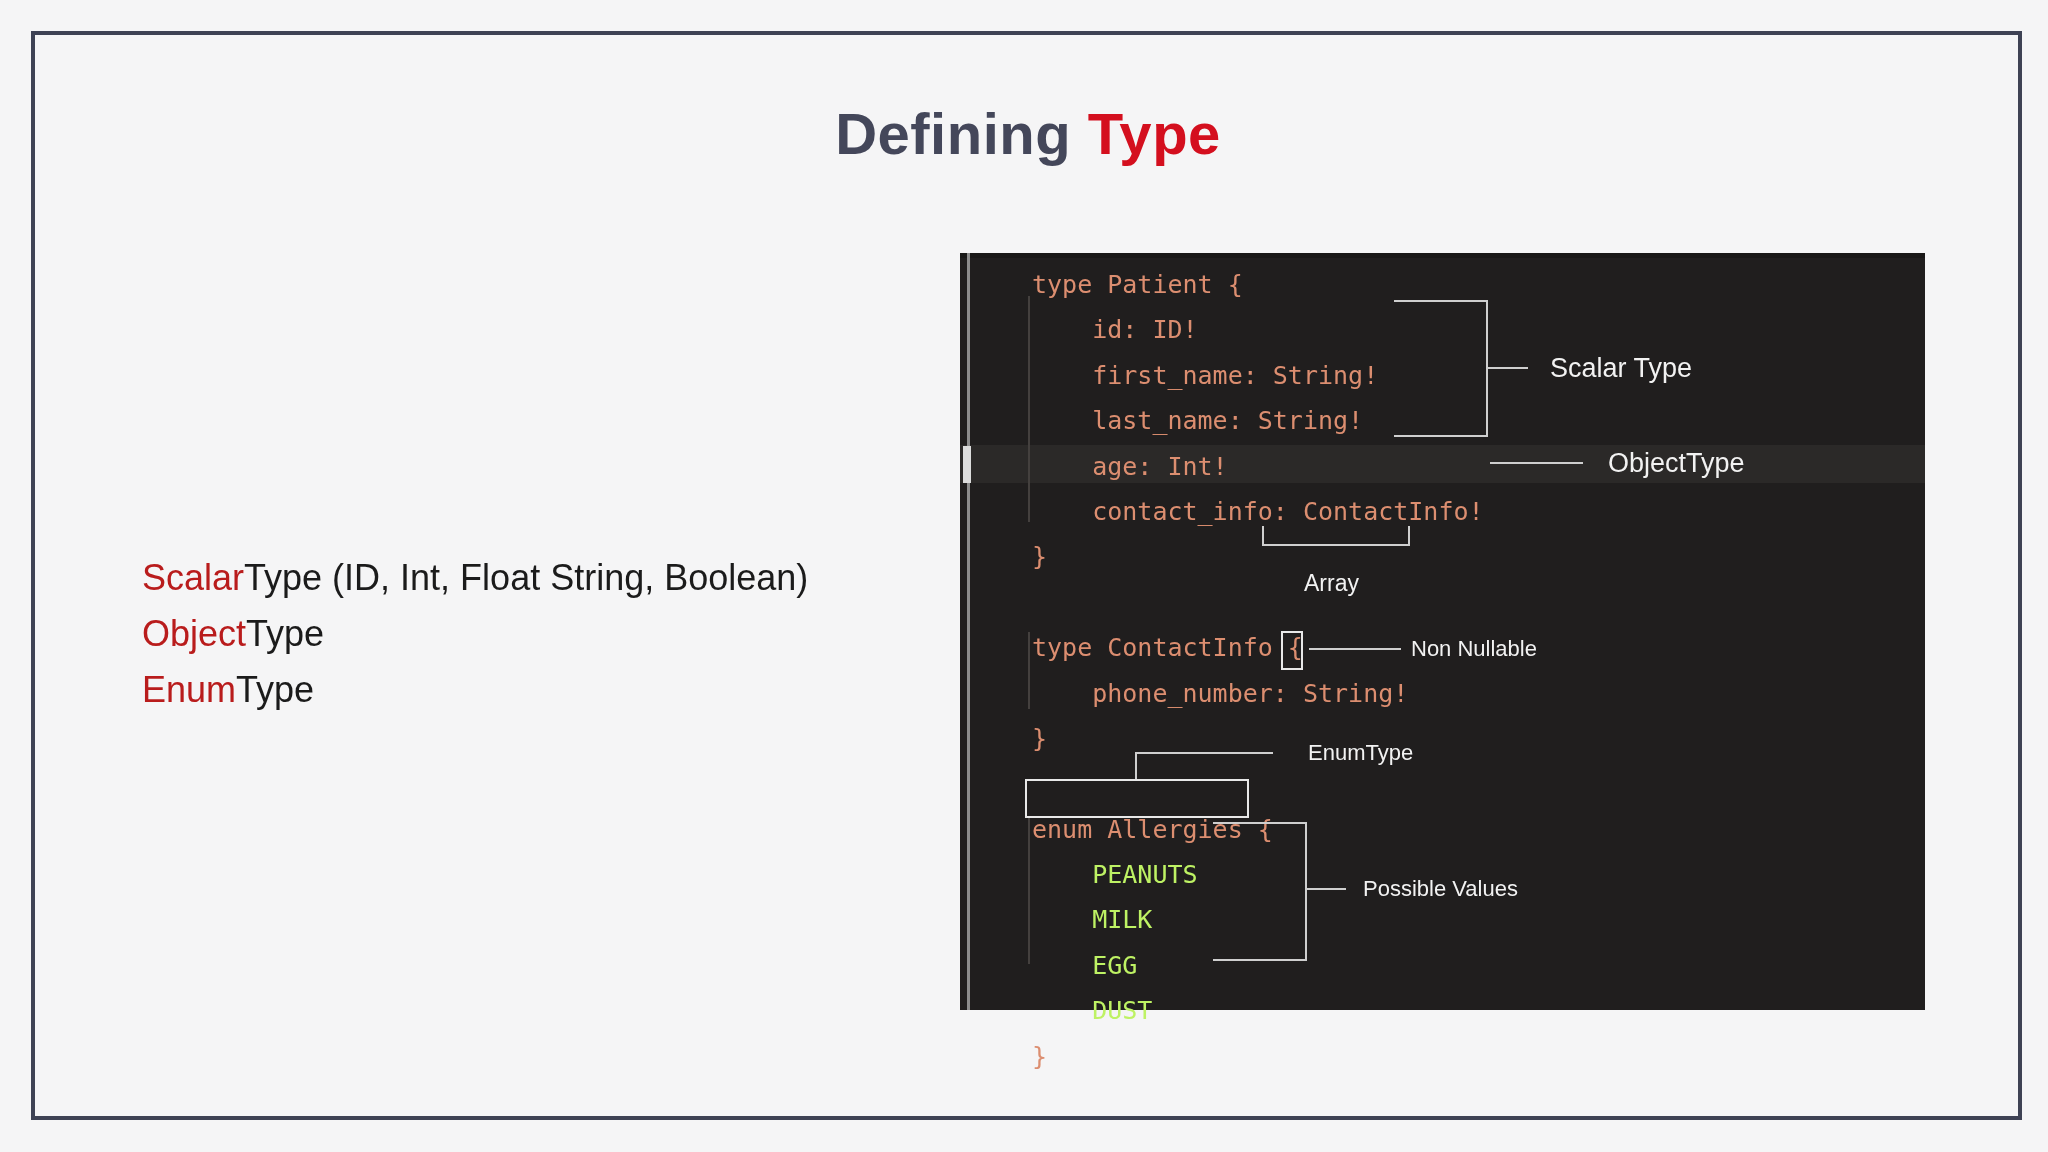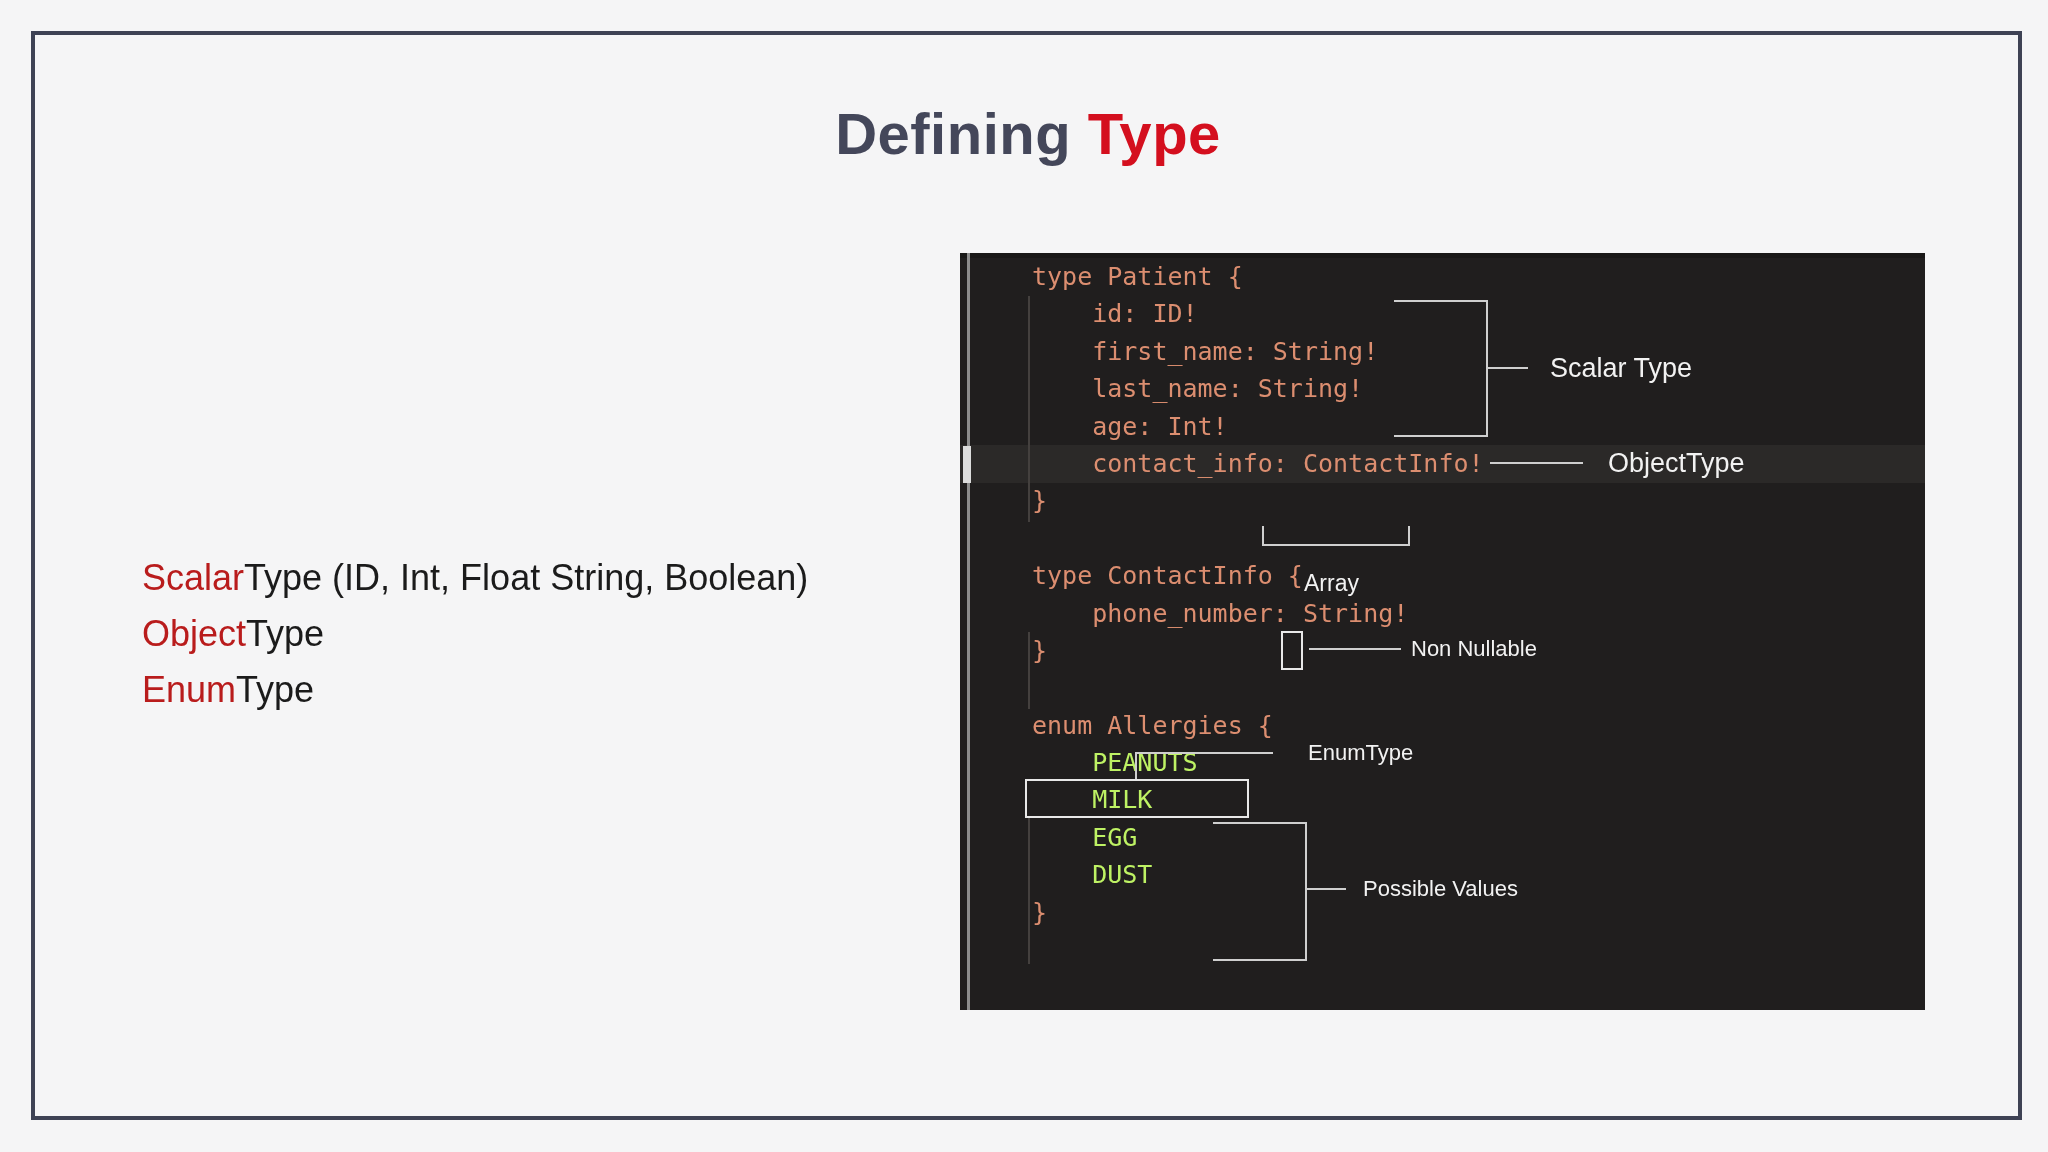--- a/index.html
+++ b/index.html
@@ -38,21 +38,21 @@
   .indent-guide { position:absolute; left:68px; width:2px; background:#44403e; }
   .guide-1 { top:43px;  height:226px; }
   .guide-2 { top:379px; height:77px; }
   .guide-3 { top:563px; height:148px; }
 
   .code {
     position:absolute; left:72px; top:5px;
     font-family:"DejaVu Sans Mono", monospace;
     font-size:25px; color:#dc8e70;
   }
-  .code-line { height:37.4px; line-height:37.4px; white-space:pre; }
+  .code-line { height:37.4px; line-height:37.4px; white-space:pre;margin-top:8px; }
   .code-line.enum-value { color:#bef264; }
 
   .ann-line  { position:absolute; background:#cfcfcf; }
   .ann-box   { position:absolute; border:2px solid #e8e8e8; }
   .ann-label {
     position:absolute; color:#f2f2f2; font-size:22px; line-height:32px;
     font-family:"Liberation Sans", sans-serif; white-space:nowrap;
   }
   
   .sc-top  { left:434px; top:47px;  width:94px; height:2px; }

